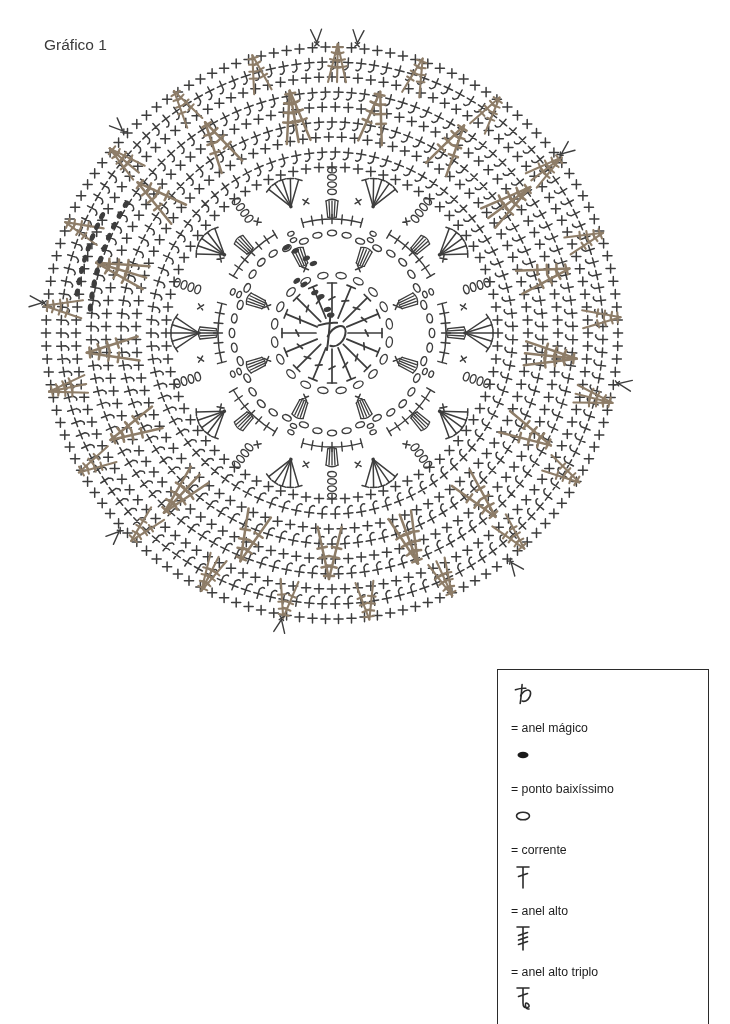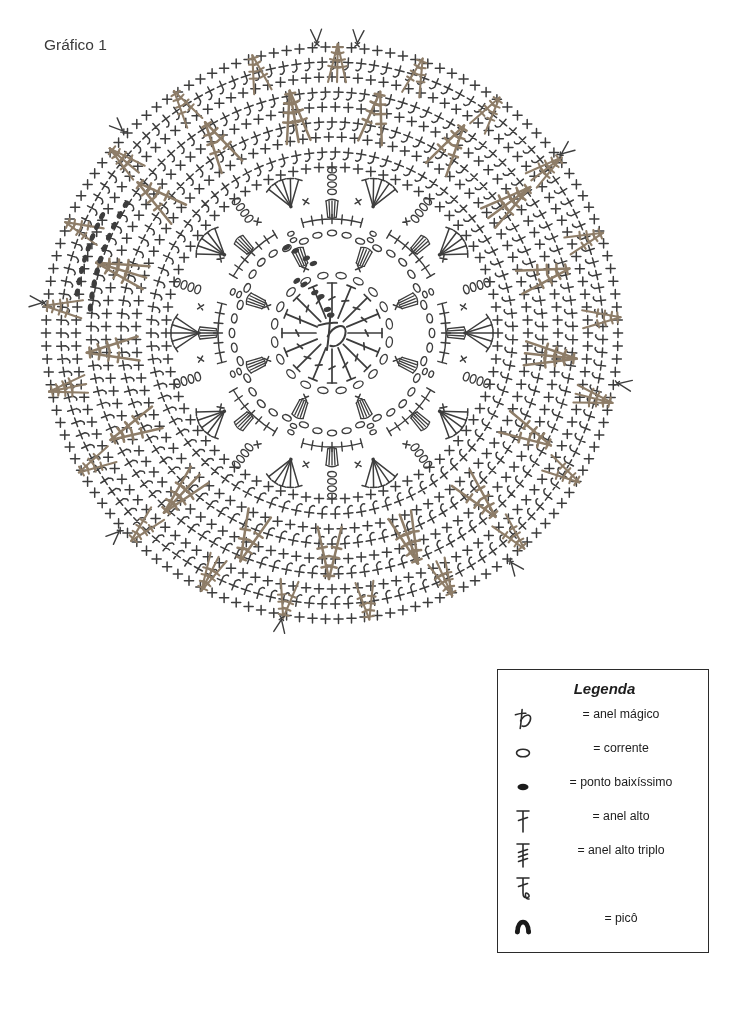--- a/index.html
+++ b/index.html
@@ -1,23 +1,23 @@
 <!DOCTYPE html>
 <html><head>
 <meta charset="utf-8">
 <style>
   html,body{margin:0;padding:0;background:#ffffff;}
   #page{position:relative;width:730px;height:1024px;background:#ffffff;overflow:hidden;
-        font-family:"Liberation Sans", sans-serif;text-align:center;}
+        font-family:"Liberation Sans", sans-serif;}
   #chart-title{position:absolute;left:44px;top:36px;font-size:15.5px;color:#3a3a3a;}
   #chart-wrap{position:absolute;left:0;top:0;width:730px;height:1024px;}
   #legend-box{position:absolute;left:497px;top:669px;width:212px;box-sizing:border-box;
               border:1.6px solid #2b2b2b;background:#fff;padding:9px 10px 10px 13px;}
   .legend-title{font-size:15px;font-weight:bold;font-style:italic;color:#1d1d1d;margin:1px 0 7px 0;}
-  .legend-row{display:flex;align-items:flex-start;gap:9px;margin-bottom:4px;}
+  .legend-row{display:flex;align-items:flex-start;gap:9px;margin-bottom:4px;flex-direction:column;}
   .legend-sym{flex:0 0 24px;display:flex;justify-content:center;}
   .legend-label{font-size:12.3px;line-height:1.22;color:#1d1d1d;width:152px;
                 padding-left:13px;text-indent:-13px;padding-top:3px;}
 </style>
 </head>
 <body>
 
 <div id="page">
   <div id="chart-title">Gráfico 1</div>
   <div id="chart-wrap">
@@ -1142,51 +1142,50 @@
         <ellipse cx="0" cy="0" rx="3.2" ry="1.8" transform="translate(314.8,292.5) rotate(337.0)" fill="#3d3d3d" stroke="#3d3d3d" stroke-width="1.3"></ellipse>
         <ellipse cx="0" cy="0" rx="3.2" ry="1.8" transform="translate(304.0,284.5) rotate(330.0)" fill="#3d3d3d" stroke="#3d3d3d" stroke-width="1.3"></ellipse>
         <ellipse cx="0" cy="0" rx="3.2" ry="1.8" transform="translate(296.8,280.8) rotate(326.0)" fill="#3d3d3d" stroke="#3d3d3d" stroke-width="1.3"></ellipse>
         <ellipse cx="0" cy="0" rx="3.2" ry="1.8" transform="translate(313.4,263.5) rotate(345.0)" fill="#3d3d3d" stroke="#3d3d3d" stroke-width="1.3"></ellipse>
         <ellipse cx="0" cy="0" rx="3.2" ry="1.8" transform="translate(306.3,258.3) rotate(341.0)" fill="#3d3d3d" stroke="#3d3d3d" stroke-width="1.3"></ellipse>
         <ellipse cx="0" cy="0" rx="3.2" ry="1.8" transform="translate(295.4,250.8) rotate(336.0)" fill="#3d3d3d" stroke="#3d3d3d" stroke-width="1.3"></ellipse>
         <ellipse cx="0" cy="0" rx="3.2" ry="1.8" transform="translate(286.5,247.4) rotate(332.0)" fill="#3d3d3d" stroke="#3d3d3d" stroke-width="1.3"></ellipse>
       </svg>
   </div>
   <div id="legend-box">
-    <div class="legend-title">Legenda</div>
     <div id="legend-rows">
         <div class="legend-row">
           <span class="legend-sym">
             <svg width="24" height="30" viewBox="0 0 24 30">
               <g transform="translate(12,15)">
                 <g fill="none" stroke="#2b2b2b" stroke-width="1.6" stroke-linecap="round">
                   <path d="M-0.9,-9.5 C-1.4,-2.8 -1.9,3.8 -2.8,9.5"></path>
                   <path d="M-7.6,-4.3 Q-1.9,-6.2 2.8,-5.7"></path>
                   <path d="M-2.4,1.9 C0.9,-4.8 7.6,-5.7 7.6,-0.9 C7.6,4.3 2.8,8.5 -0.9,7.1"></path>
                 </g>
               </g>
             </svg>
           </span>
           <span class="legend-label">= anel mágico</span>
         </div>
         <div class="legend-row">
           <span class="legend-sym">
             <svg width="24" height="30" viewBox="0 0 24 30">
+              <ellipse cx="12" cy="15" rx="5.5" ry="3.2" fill="#1a1a1a"></ellipse>
+            </svg>
+          </span>
+          <span class="legend-label">= ponto baixíssimo</span>
+        </div>
+        <div class="legend-row">
+          <span class="legend-sym">
+            <svg width="24" height="30" viewBox="0 0 24 30">
               <ellipse cx="12" cy="15" rx="6.5" ry="3.8" fill="none" stroke="#2b2b2b" stroke-width="1.6" stroke-linecap="round"></ellipse>
             </svg>
           </span>
           <span class="legend-label">= corrente</span>
-        </div>
-        <div class="legend-row">
-          <span class="legend-sym">
-            <svg width="24" height="30" viewBox="0 0 24 30">
-              <ellipse cx="12" cy="15" rx="5.5" ry="3.2" fill="#1a1a1a"></ellipse>
-            </svg>
-          </span>
-          <span class="legend-label">= ponto baixíssimo</span>
         </div>
         <div class="legend-row">
           <span class="legend-sym">
             <svg width="24" height="30" viewBox="0 0 24 30">
               <path d="M12 5 V26 M6 5 H18 M7.5 14.5 L16.5 11.5" fill="none" stroke="#2b2b2b" stroke-width="1.6" stroke-linecap="round"></path>
             </svg>
           </span>
           <span class="legend-label">= anel alto</span>
         </div>
         <div class="legend-row">

